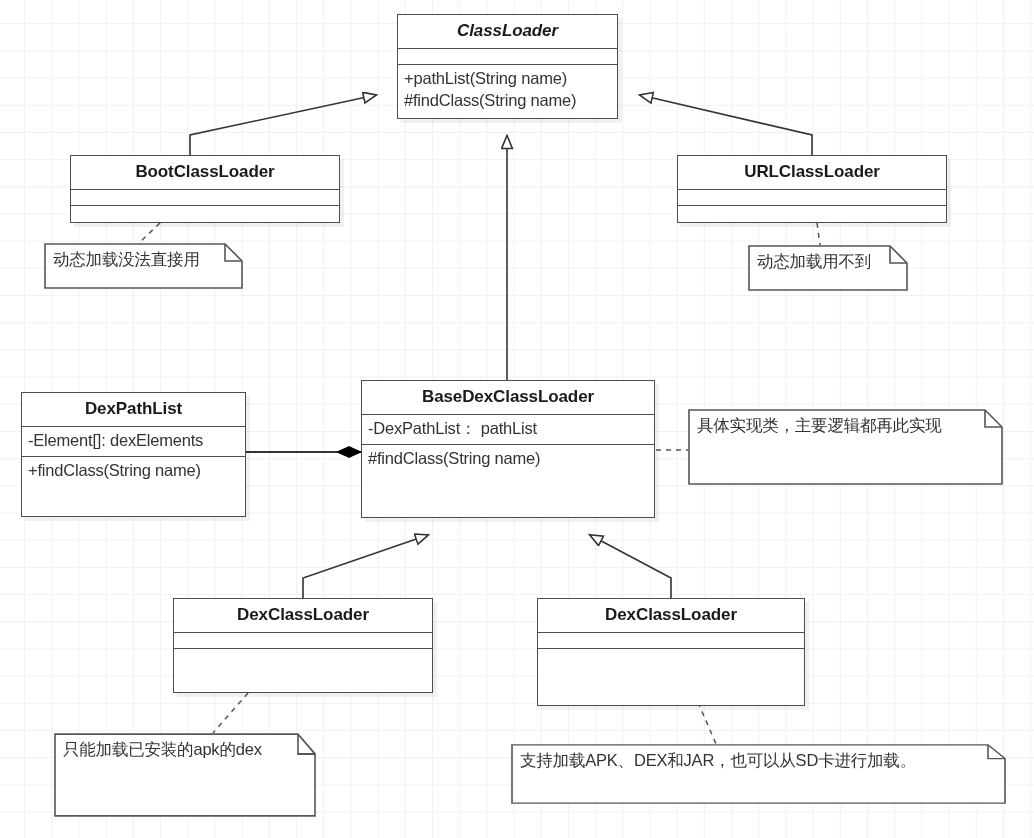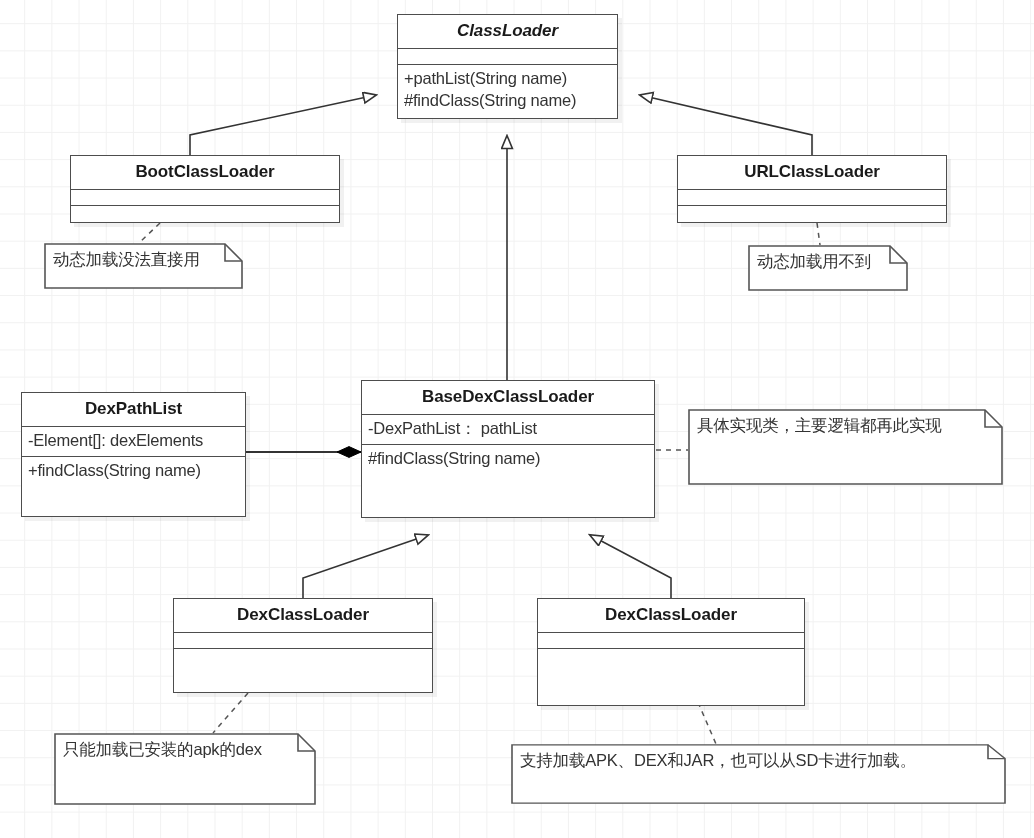--- a/index.html
+++ b/index.html
@@ -232,21 +232,21 @@
   </div>
 
   <div class="uml-note" style="left:688px; top:409px; width:315px; height:76px;">
     <svg class="note-shape" viewBox="0 0 315 76" preserveAspectRatio="none">
       <path d="M1,1 L297,1 L314,18 L314,75 L1,75 z" fill="#ffffff" stroke="#555555" stroke-width="1.6"></path>
       <path d="M297,1 L297,18 L314,18" fill="none" stroke="#555555" stroke-width="1.6"></path>
     </svg>
     <div class="note-text">具体实现类，主要逻辑都再此实现</div>
   </div>
 
-  <div class="uml-note" style="left:54px; top:733px; width:262px; height:72px;">
+  <div class="uml-note" style="left:54px; top:733px; width:262px; height:84px;">
     <svg class="note-shape" viewBox="0 0 262 72" preserveAspectRatio="none">
       <path d="M1,1 L244,1 L261,18 L261,71 L1,71 z" fill="#ffffff" stroke="#555555" stroke-width="1.6"></path>
       <path d="M244,1 L244,18 L261,18" fill="none" stroke="#555555" stroke-width="1.6"></path>
     </svg>
     <div class="note-text">只能加载已安装的apk的dex</div>
   </div>
 
   <div class="uml-note" style="left:511px; top:744px; width:495px; height:60px;">
     <svg class="note-shape" viewBox="0 0 495 74" preserveAspectRatio="none">
       <path d="M1,1 L477,1 L494,18 L494,73 L1,73 z" fill="#ffffff" stroke="#555555" stroke-width="1.6"></path>

